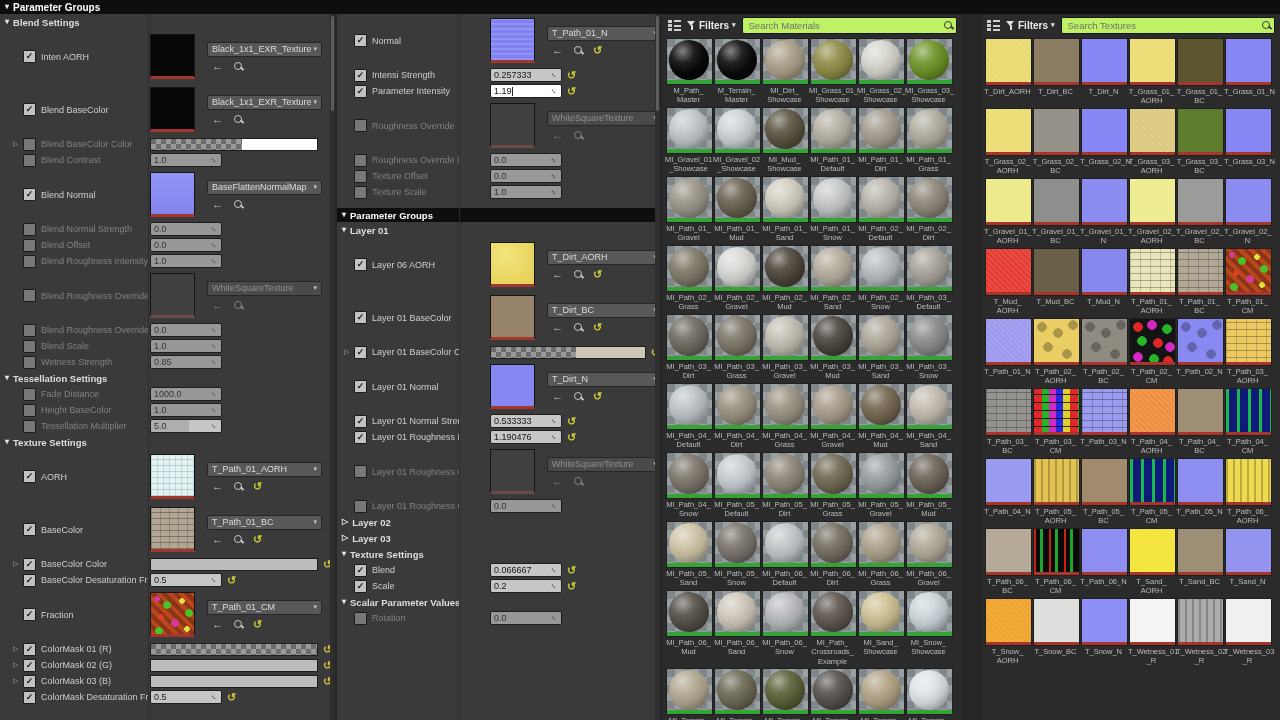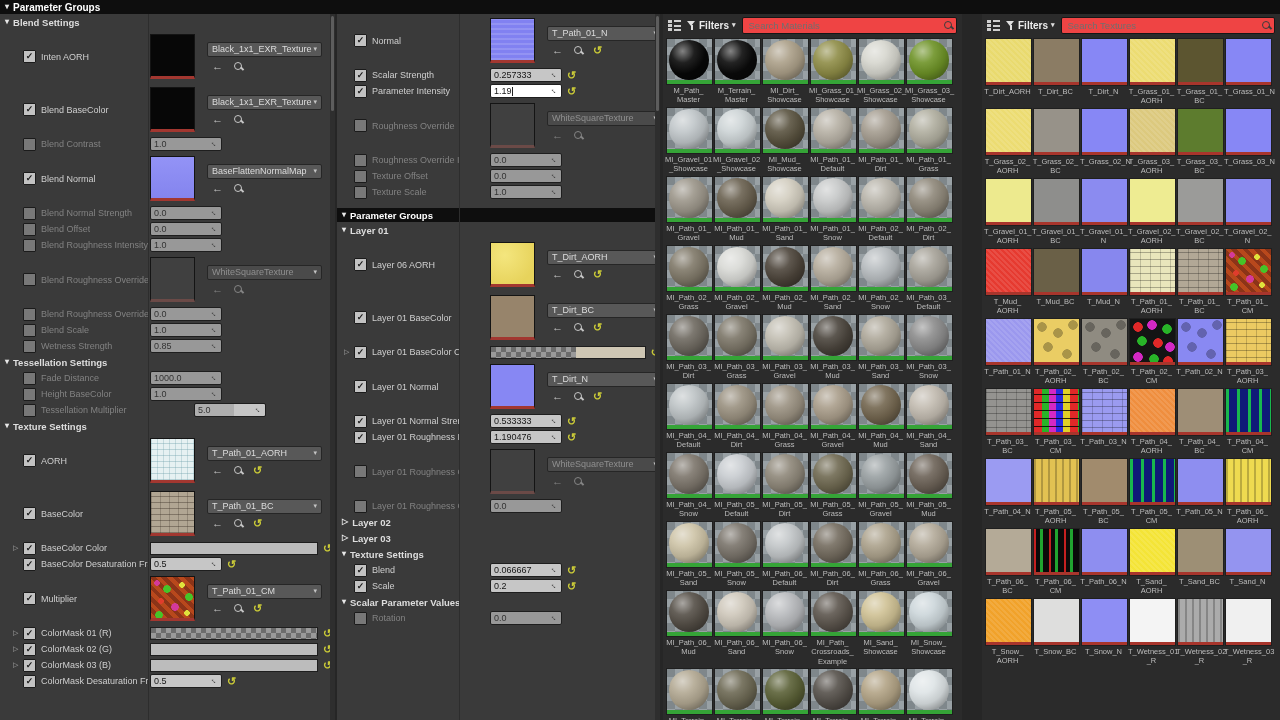--- a/index.html
+++ b/index.html
@@ -106,21 +106,21 @@
     linear-gradient(#cfcfcf,#cfcfcf),linear-gradient(#cfcfcf,#cfcfcf),
     linear-gradient(#cfcfcf,#cfcfcf),linear-gradient(#cfcfcf,#cfcfcf);
     background-size:4px 3px,7px 2px,4px 3px,7px 2px,4px 3px,7px 2px;
     background-position:0 0,6px 0,0 4px,6px 5px,0 8px,6px 9px;}
   .filters{display:flex;align-items:center;gap:3px;color:#ececec;font-size:10px;font-weight:bold;}
   .funnel{position:relative;width:9px;height:9px;}
   .funnel::before{content:"";position:absolute;left:0;top:0;border-left:4.5px solid transparent;
     border-right:4.5px solid transparent;border-top:5px solid #e0e0e0;}
   .funnel::after{content:"";position:absolute;left:3.5px;top:4px;width:2px;height:5px;background:#e0e0e0;}
   .fdd{font-size:7px;color:#e0e0e0;}
-  .searchbox{flex:1;height:15px;background:#ef4444;border:1px solid #161616;border-radius:2px;
+  .searchbox{flex:1;height:15px;background:#bef264;border:1px solid #161616;border-radius:2px;
     display:flex;align-items:center;padding:0 4px;gap:3px;min-width:0;}
   .searchbox input{flex:1;min-width:0;border:none;outline:none;background:transparent;
     font-family:"Liberation Sans",sans-serif;font-size:9.5px;color:#333;}
   .searchbox input::placeholder{color:#6f6f6f;}
   .smag{flex:none;width:6px;height:6px;border:1.5px solid #3c3c3c;border-radius:50%;position:relative;}
   .smag::after{content:"";position:absolute;left:5px;top:5px;width:1.5px;height:4px;background:#3c3c3c;
     transform:rotate(-45deg);transform-origin:top left;}
   .gridwrap{display:grid;grid-template-columns:repeat(6,47px);column-gap:1px;padding:1px 2px;}
   .cell{width:47px;}
   .mthumb{position:relative;width:45px;height:45px;margin:1px;border:1px solid #1f1f1f;box-sizing:content-box;
@@ -226,20 +226,30 @@
                 <span>Black_1x1_EXR_Texture</span>
                 <span class="ddarr">▾</span>
               </div>
               <div class="icons">
                 <span class="back">←</span>
                 <span class="mag"></span>
               </div>
             </div>
           </div>
         </div>
+        <div class="prow bar dis">
+          <div class="lblcol">
+            <span class="exp">▷</span>
+            <span class="cb un"></span>
+            <span class="lbl">Blend BaseColor Color</span>
+          </div>
+          <div class="ctl">
+            <div class="cbar b-checker-white"></div>
+          </div>
+        </div>
         <div class="prow sc dis">
           <div class="lblcol">
             <span class="exp"></span>
             <span class="cb un"></span>
             <span class="lbl">Blend Contrast</span>
           </div>
           <div class="ctl">
             <div class="vbox">
               <span class="vtx">1.0</span>
               <span class="diag">↔</span>
@@ -394,21 +404,21 @@
             </div>
           </div>
         </div>
         <div class="prow sc dis">
           <div class="lblcol">
             <span class="exp"></span>
             <span class="cb un"></span>
             <span class="lbl">Tessellation Multiplier</span>
           </div>
           <div class="ctl">
-            <div class="vbox" style="background: linear-gradient(90deg, rgb(174, 174, 174) 0px, rgb(174, 174, 174) 55%, rgb(198, 198, 198) 55%); margin-left: 44px;">
+            <div class="vbox" style="background: linear-gradient(90deg, rgb(174, 174, 174) 0px, rgb(174, 174, 174) 55%, rgb(198, 198, 198) 55%);">
               <span class="vtx">5.0</span>
               <span class="diag">↔</span>
             </div>
           </div>
         </div>
         <div class="grp">
           <span class="tri">▾</span>
           <span>Texture Settings</span>
         </div>
         <div class="prow tex">
@@ -475,21 +485,21 @@
               <span class="vtx">0.5</span>
               <span class="diag">↔</span>
             </div>
             <span class="rst">↺</span>
           </div>
         </div>
         <div class="prow tex">
           <div class="lblcol">
             <span class="exp"></span>
             <span class="cb">✓</span>
-            <span class="lbl">Multiplier</span>
+            <span class="lbl">Fraction</span>
           </div>
           <div class="ctl">
             <div class="thumb th-cm"></div>
             <div class="stack">
               <div class="dd">
                 <span>T_Path_01_CM</span>
                 <span class="ddarr">▾</span>
               </div>
               <div class="icons">
                 <span class="back">←</span>
@@ -573,21 +583,21 @@
                 <span class="mag"></span>
                 <span class="rst">↺</span>
               </div>
             </div>
           </div>
         </div>
         <div class="prow sc">
           <div class="lblcol">
             <span class="exp"></span>
             <span class="cb">✓</span>
-            <span class="lbl">Scalar Strength</span>
+            <span class="lbl">Intensi Strength</span>
           </div>
           <div class="ctl">
             <div class="vbox">
               <span class="vtx">0.257333</span>
               <span class="diag">↔</span>
             </div>
             <span class="rst">↺</span>
           </div>
         </div>
         <div class="prow sc">

